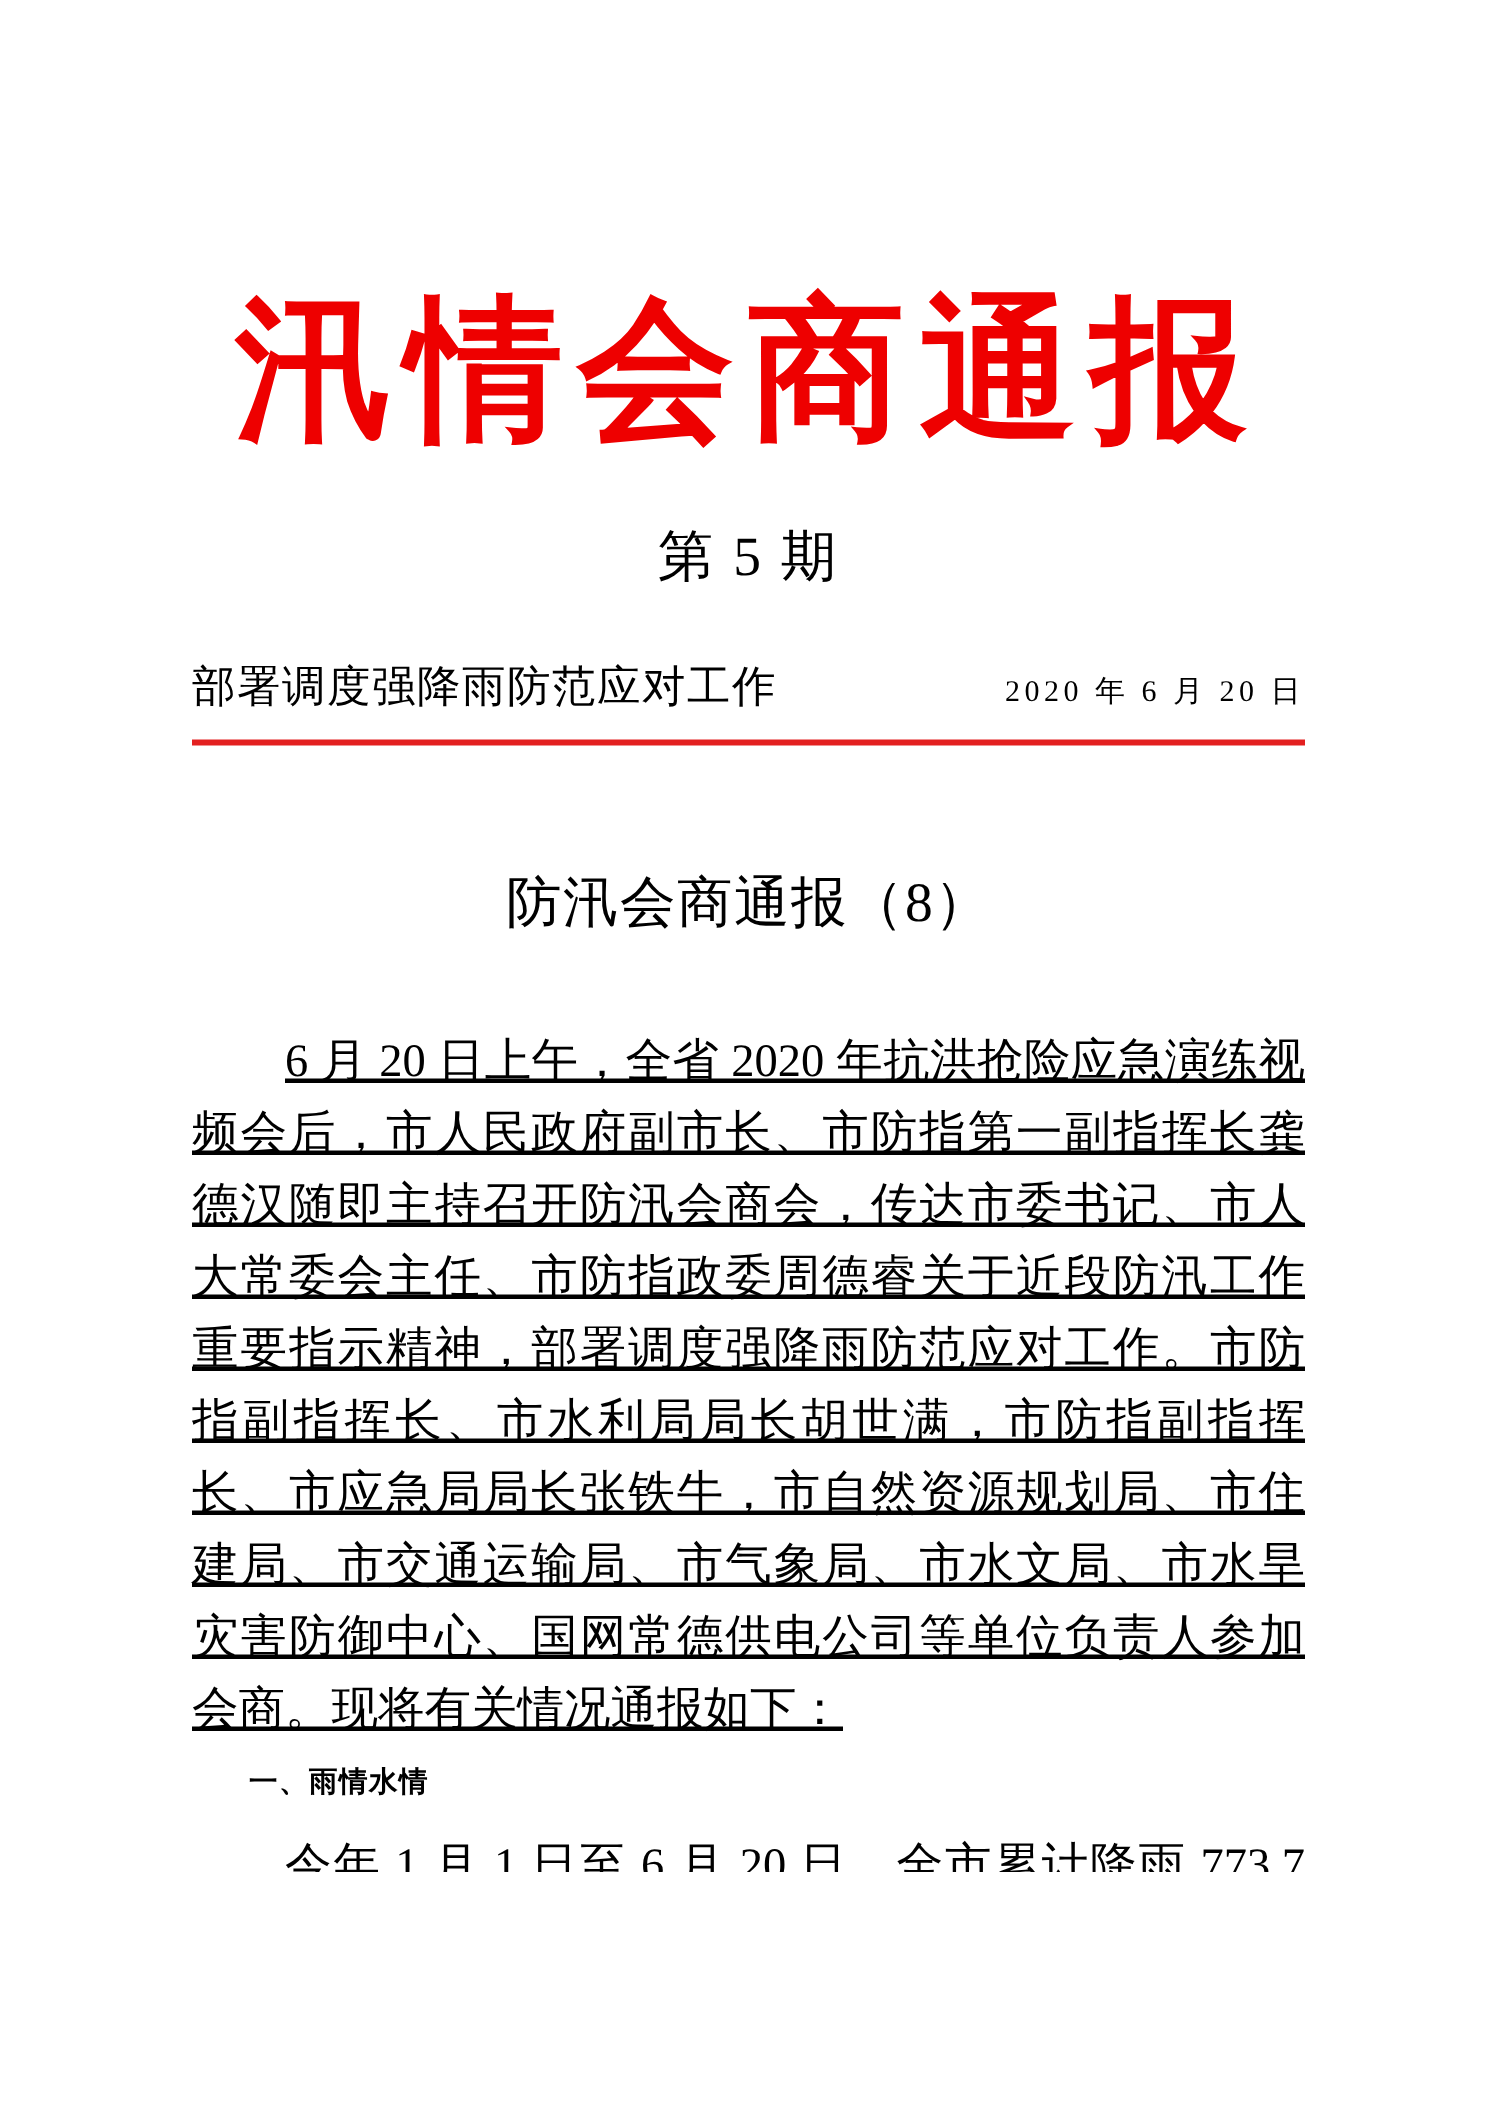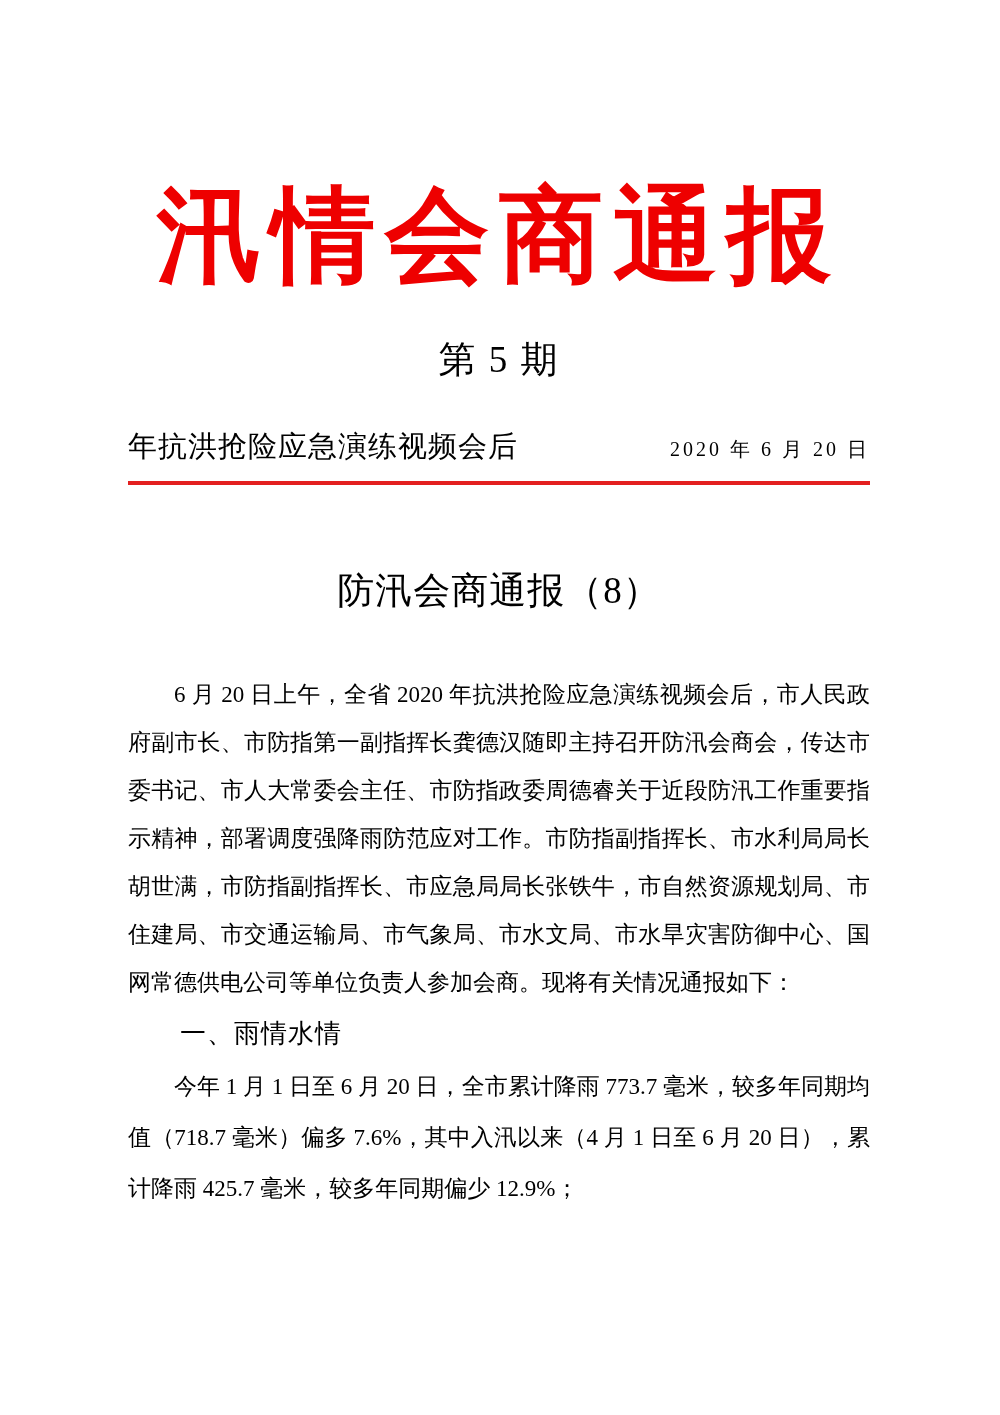--- a/index.html
+++ b/index.html
@@ -4,21 +4,21 @@
 <style>
   html, body {
     margin: 0;
     padding: 0;
     background: #ffffff;
   }
   .page {
     position: relative;
     width: 1000px;
     height: 1235px;
-    margin: 1px auto;
+    margin: 13px auto;
     background: #ffffff;
     box-sizing: border-box;
     padding: 175px 130px 0 128px;
     overflow: hidden;
     font-family: "Liberation Serif", "DejaVu Serif", serif;
     color: #000000;
   }
   .masthead {
     text-align: center;
     color: var(--masthead-red, #ee0000);
@@ -64,51 +64,52 @@
     line-height: 1.3;
     font-weight: normal;
     letter-spacing: 1px;
     font-family: "Liberation Serif", "DejaVu Serif", serif;
   }
   .body-text {
     margin-top: 56px;
   }
   .body-para {
     margin: 0;
-    font-size: 23px;
+    font-size: 31px;
     line-height: 48px;
     text-align: justify;
     text-indent: 2em;
     text-justify: inter-ideograph;
+    text-decoration: underline;
   }
   .section-heading {
     margin: 2px 0 0 0;
-    font-size: 26px;
+    font-size: 19px;
     line-height: 48px;
-    font-weight: normal;
+    font-weight: bold;
     text-indent: 2em;
     font-family: "Liberation Sans", "DejaVu Sans", sans-serif;
     letter-spacing: 1px;
   }
   .para-rainfall {
     margin-top: 4px;
     line-height: 51px;
   }
 </style>
 </head>
 <body>
 
 <div class="page">
 
   <div class="masthead">汛情会商通报</div>
 
   <div class="issue-line">第 5 期</div>
 
   <div class="header-row">
-    <span class="issuing-office">年抗洪抢险应急演练视频会后</span>
+    <span class="issuing-office">部署调度强降雨防范应对工作</span>
     <span class="issue-date">2020 年 6 月 20 日</span>
   </div>
 
   <div class="red-rule"></div>
 
   <div class="doc-title">防汛会商通报（8）</div>
 
   <div class="body-text">
     <p class="body-para">6 月 20 日上午，全省 2020 年抗洪抢险应急演练视频会后，市人民政府副市长、市防指第一副指挥长龚德汉随即主持召开防汛会商会，传达市委书记、市人大常委会主任、市防指政委周德睿关于近段防汛工作重要指示精神，部署调度强降雨防范应对工作。市防指副指挥长、市水利局局长胡世满，市防指副指挥长、市应急局局长张铁牛，市自然资源规划局、市住建局、市交通运输局、市气象局、市水文局、市水旱灾害防御中心、国网常德供电公司等单位负责人参加会商。现将有关情况通报如下：</p>
 

